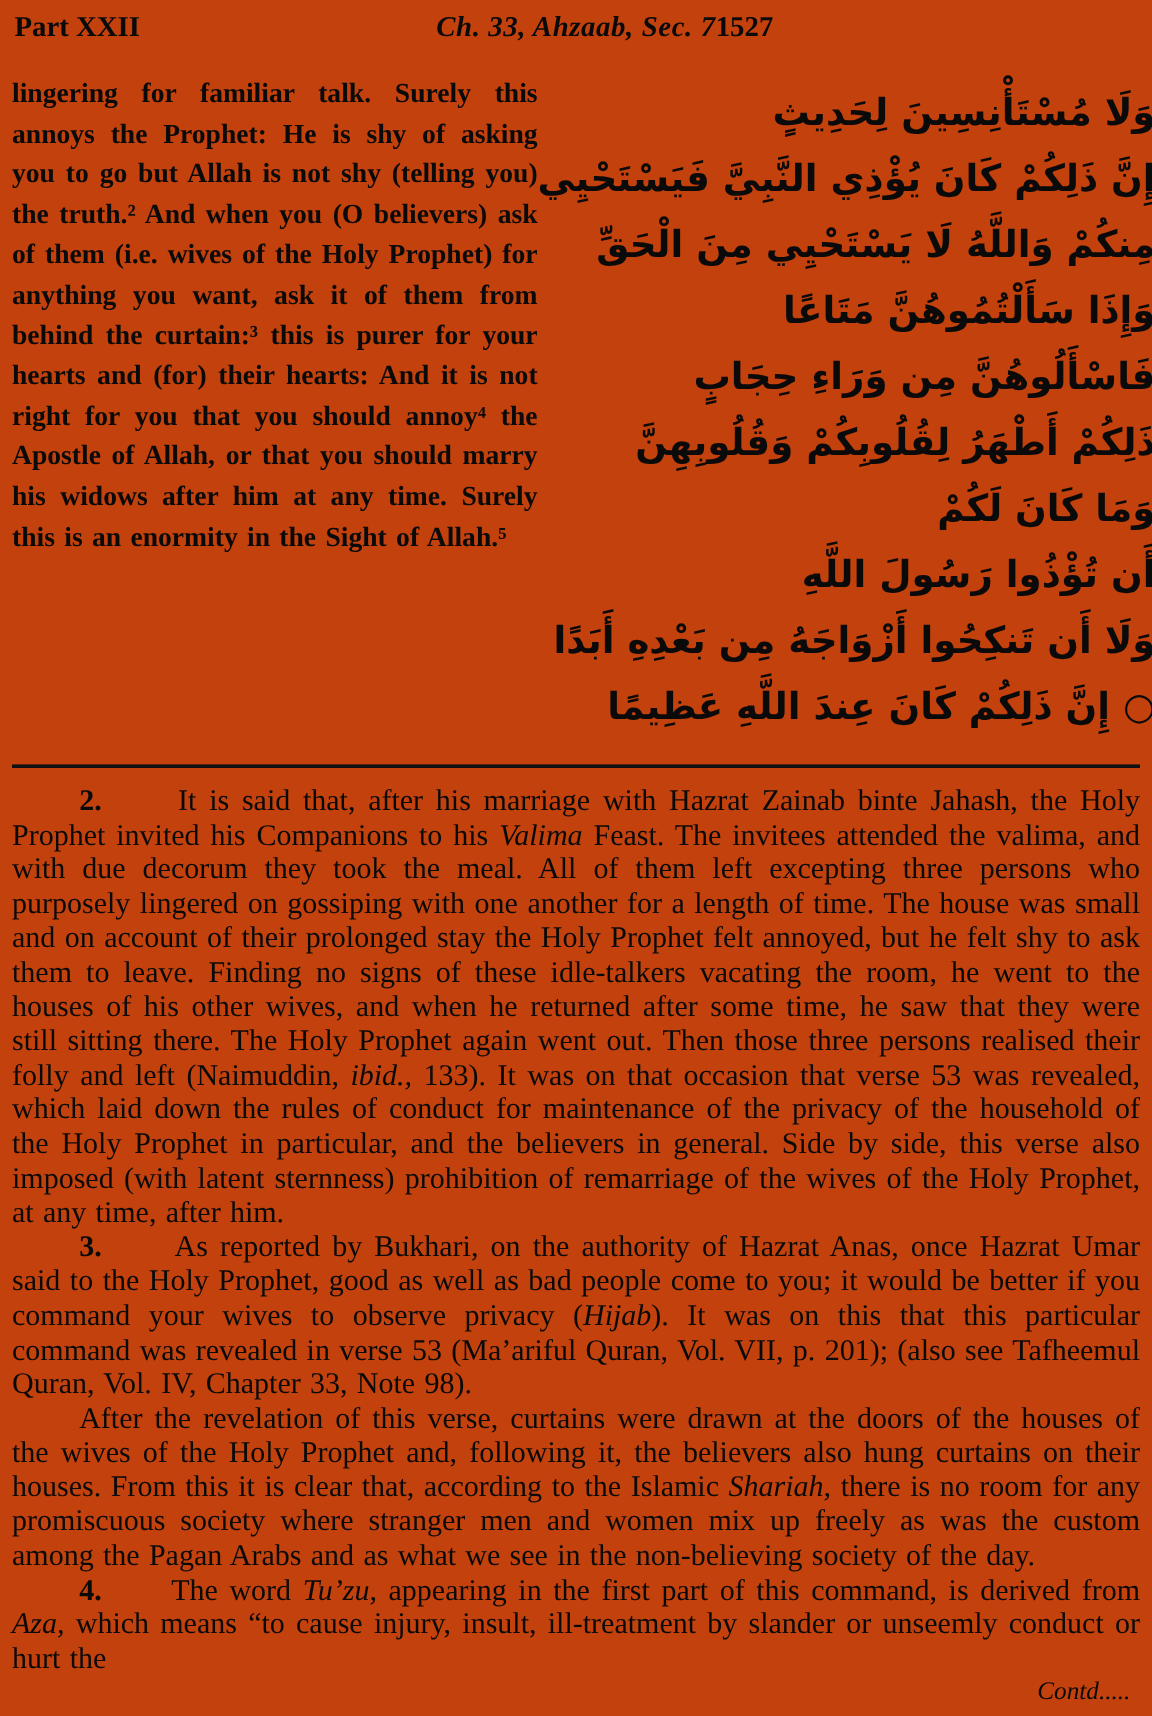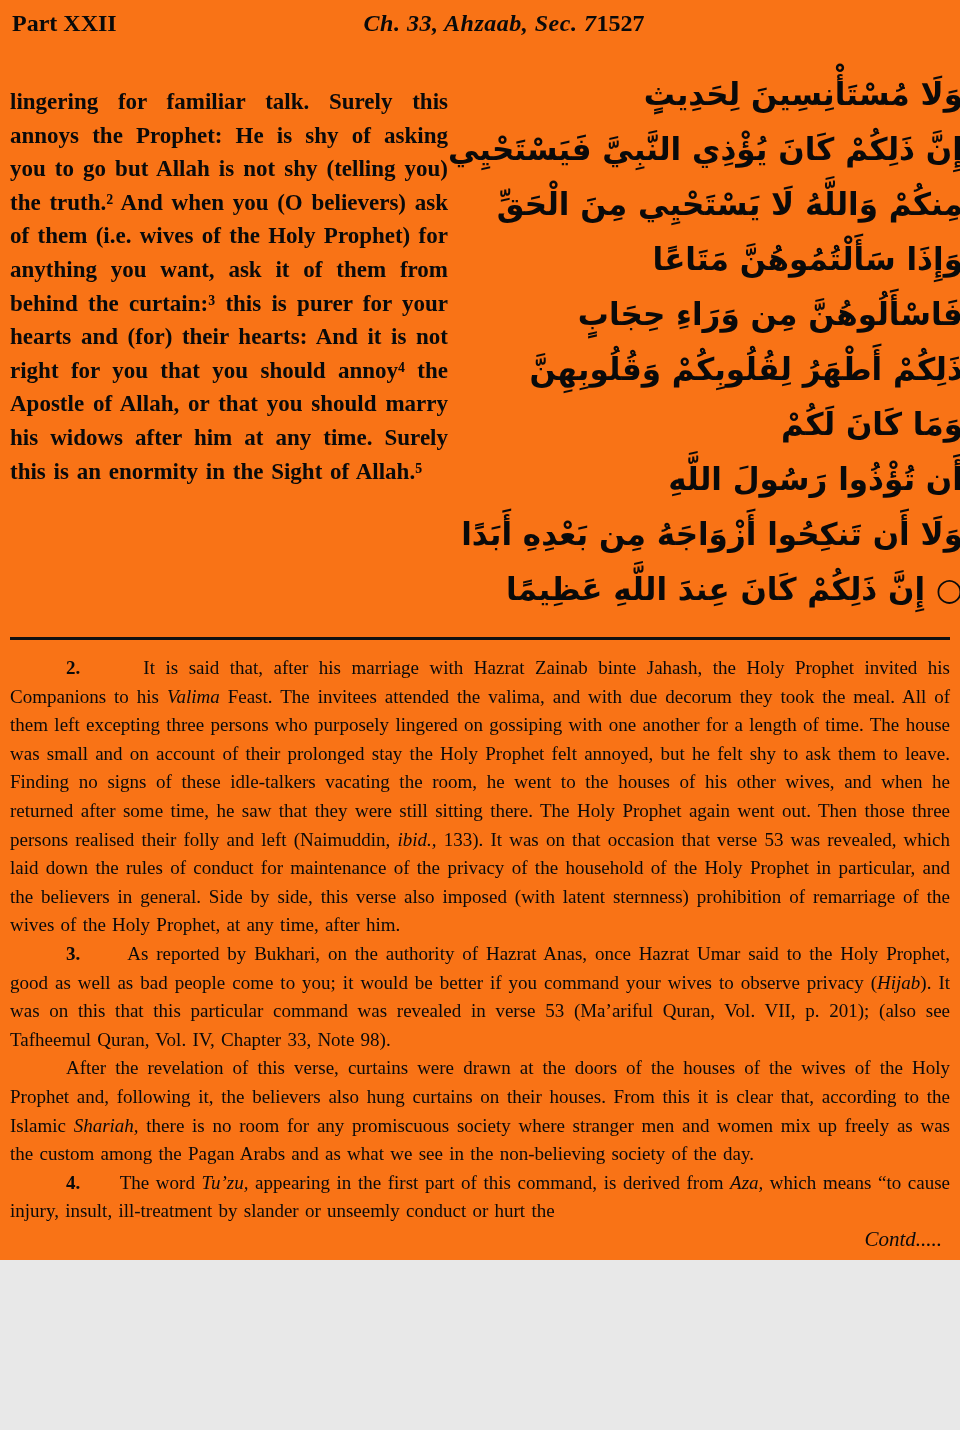--- a/index.html
+++ b/index.html
@@ -1,20 +1,20 @@
 <!DOCTYPE html>
 <html><head>
 <meta charset="utf-8">
 <style>
   html,body{margin:0;padding:0;background:#e8e8e8;}
   .page{
     position:relative;
-    width:960px;height:1260px;
+    width:960px;height:1430px;
     margin:0 auto;
-    background:#f97316;
+    background:#c2410c;
     color:#0a0a0a;
     font-family:"Liberation Serif", serif;
     box-sizing:border-box;
     padding:8px 10px 10px 10px;
     overflow:hidden;
   }
   
   .hdr{
     display:grid;
     grid-template-columns:1fr auto 1fr;
@@ -31,21 +31,20 @@
     margin-top:18px;
   }
   .trans{
     width:438px;
     flex:0 0 438px;
     font-weight:bold;
     font-size:23px;
     line-height:33.6px;
     text-align:justify;
     word-spacing:2px;
-    margin-top:24px;
   }
   .arabic{
     flex:1;
     direction:rtl;
     text-align:right;
     padding-right:30px;
     padding-top:6px;
     font-family:"DejaVu Sans", sans-serif;
     font-weight:bold;
     font-size:31px;
@@ -53,21 +52,21 @@
   }
   .aline{white-space:nowrap;}
   
   .rule{
     border:none;
     border-top:3px solid #111;
     margin:20px 0 14px 0;
   }
   
   .footnotes{
-    font-size:19px;
+    font-size:25px;
     line-height:28.6px;
     text-align:justify;
     word-spacing:1.5px;
   }
   .fn{
     margin:0;
     text-indent:56px;
   }
   .bd{font-weight:bold;}
   .it{font-style:italic;}

